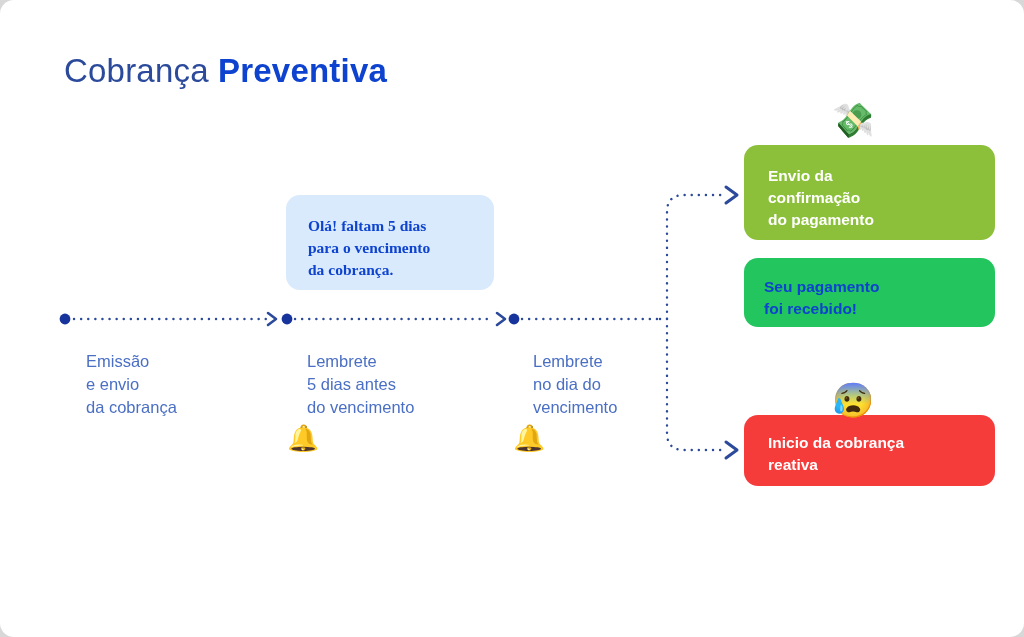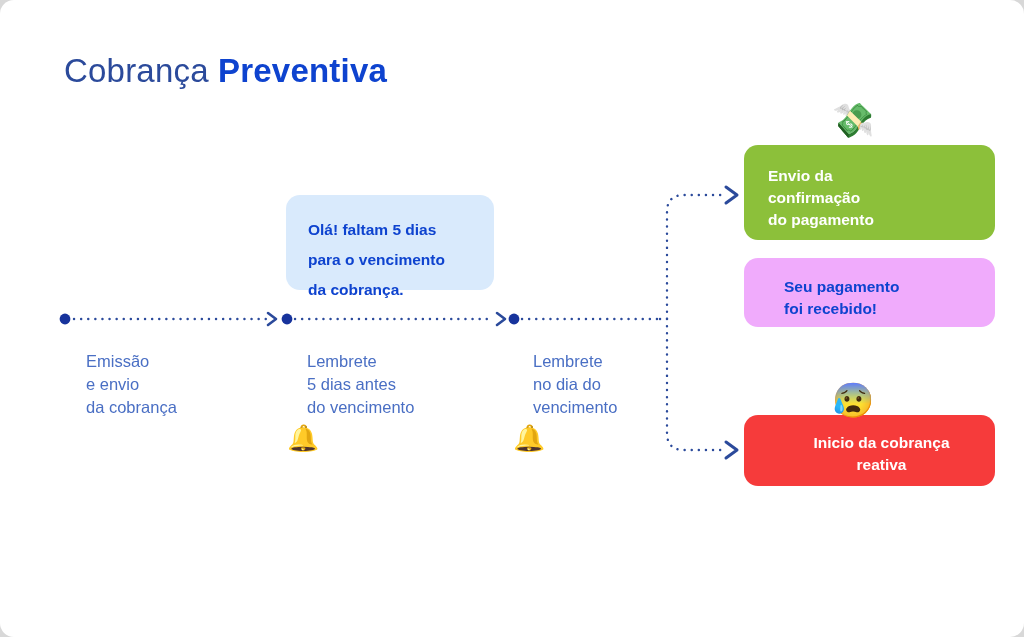--- a/index.html
+++ b/index.html
@@ -81,23 +81,24 @@
     width: 208px;
     height: 95px;
     background: #d9eafc;
     border-radius: 14px;
     box-sizing: border-box;
     padding: 20px 0 0 22px;
   }
   #bubble-reminder .bubble-text {
     color: #0e43cf;
     font-size: 15.5px;
-    line-height: 30px;
+    line-height: 22px;
     font-weight: 700;
     white-space: pre-line;
+    font-family: Liberation Serif, serif;
   }
 
   
   .out-card {
     position: absolute;
     left: 744px;
     width: 251px;
     border-radius: 14px;
     box-sizing: border-box;
   }
@@ -118,31 +119,30 @@
     top: 145px;
     height: 95px;
     background: #8cc03a;
     padding: 20px 0 0 24px;
   }
   #card-green .card-text { color: #ffffff; }
 
   #bubble-green {
     top: 258px;
     height: 69px;
-    background: #f0abfc;
-    padding: 18px 0 0 40px;
+    background: #22c55e;
+    padding: 18px 0 0 20px;
   }
   #bubble-green .card-text { color: #0e43cf; }
 
   #card-red {
     top: 415px;
     height: 71px;
     background: #f63b3b;
     padding: 17px 0 0 24px;
-    text-align: center;
   }
   #card-red .card-text { color: #ffffff; }
 
   #bubble-red {
     top: 505px;
     height: 70px;
     background: #fde4e1;
     padding: 18px 0 0 24px;
   }
   #bubble-red .card-text { color: #0e43cf; }

